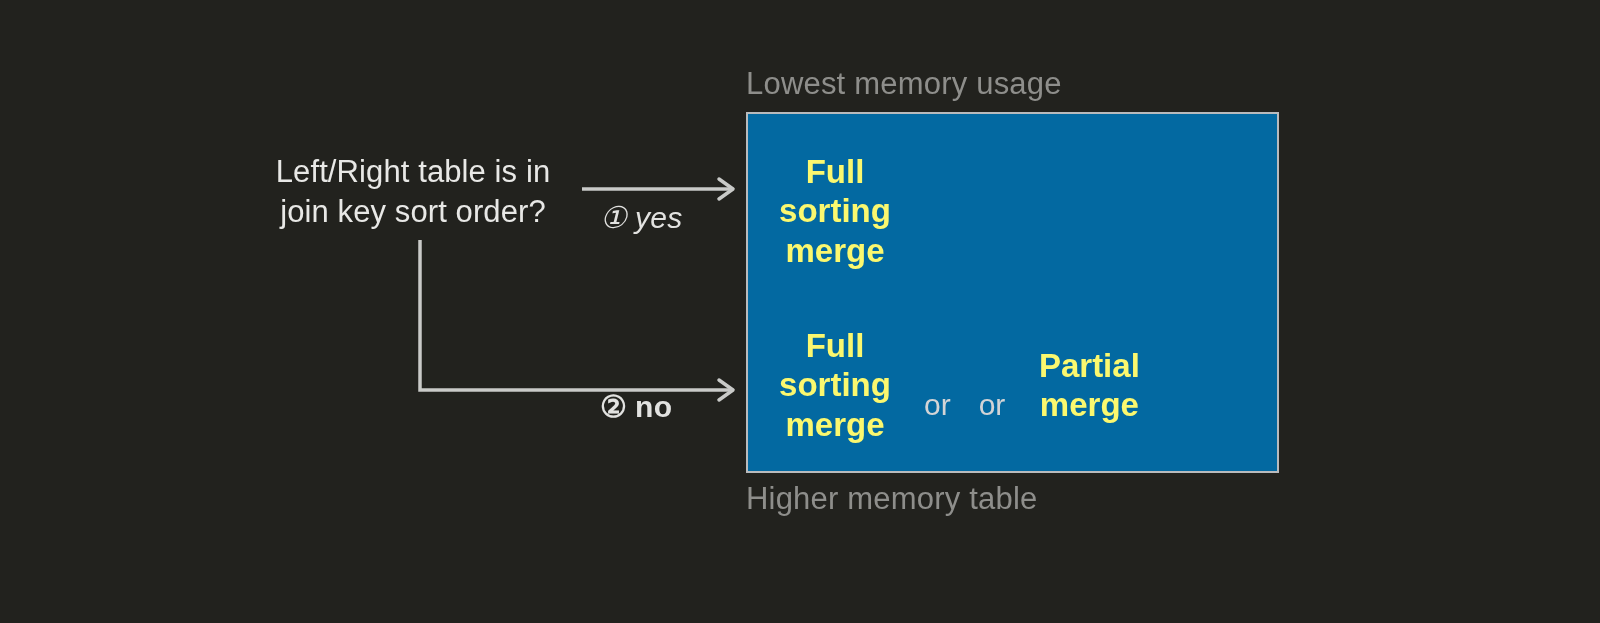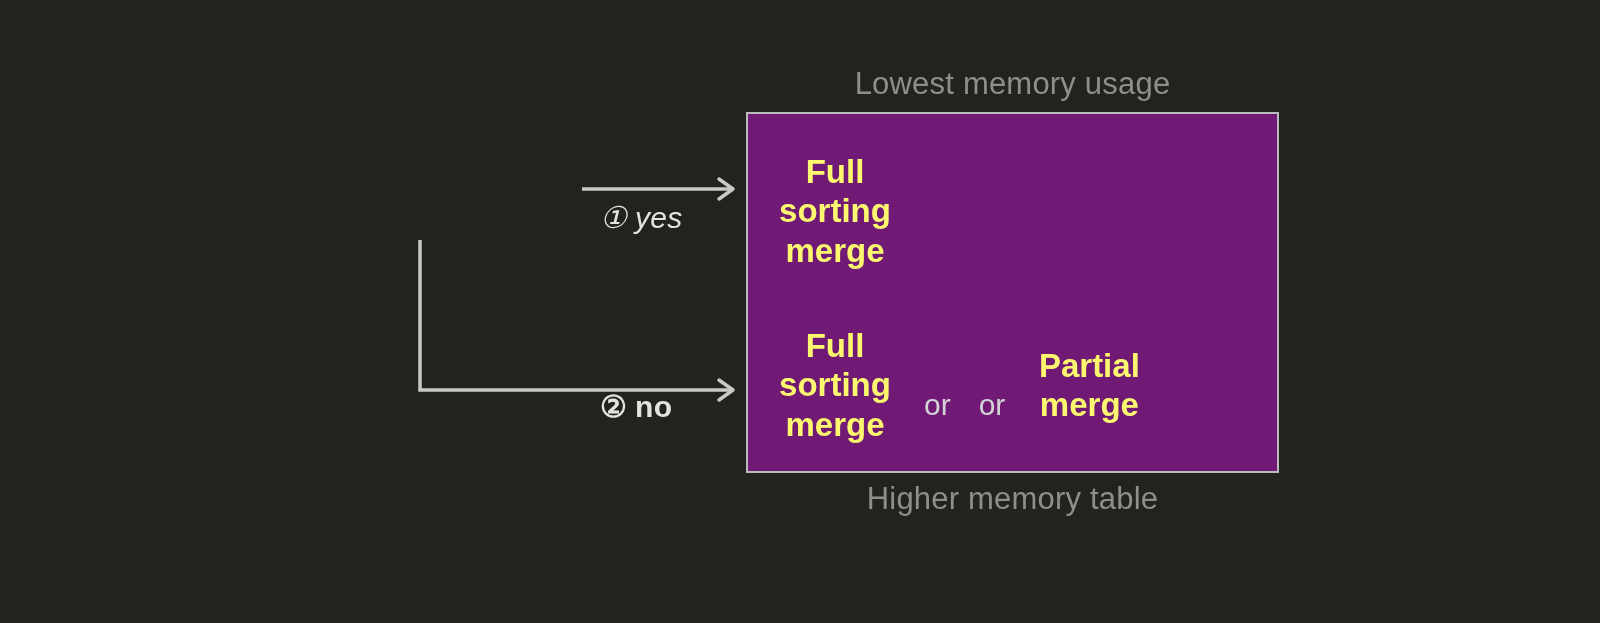--- a/index.html
+++ b/index.html
@@ -57,21 +57,21 @@
     pointer-events: none;
   }
 
   
   .panel {
     position: absolute;
     left: 746px;
     top: 112px;
     width: 533px;
     height: 361px;
-    background: #701a75;
+    background: #0369a1;
     border: 2px solid #b9bbbd;
     box-sizing: border-box;
   }
   .panel-row {
     position: absolute;
     left: 0;
     width: 100%;
     display: flex;
     align-items: center;
     justify-content: flex-start;
@@ -98,33 +98,36 @@
     font-weight: normal;
     padding: 0 14px;
     margin-top: 40px;
   }
 
   
   .memory-caption {
     position: absolute;
     width: 533px;
     left: 746px;
-    text-align: center;
     color: #8e8e8b;
     font-size: 31px;
     letter-spacing: 0.2px;
   }
   #caption-lowest { top: 66px; }
   #caption-higher { top: 481px; }
 </style>
 </head>
 <body>
 
 <div class="canvas">
 
+  <div class="question">
+    <div>Left/Right table is in</div>
+    <div>join key sort order?</div>
+  </div>
 
   <svg class="connectors" viewBox="0 0 1600 623" width="1600" height="623">
 
     <g>
       <line x1="582" y1="189" x2="730" y2="189" stroke="#c9cac8" stroke-width="3.5"></line>
       <polyline points="719,179 733,189 719,199" fill="none" stroke="#c9cac8" stroke-width="3.5" stroke-linecap="round" stroke-linejoin="round"></polyline>
     </g>
 
     <g>
       <polyline points="420,240 420,390 730,390" fill="none" stroke="#c9cac8" stroke-width="3.5" stroke-linejoin="miter"></polyline>

